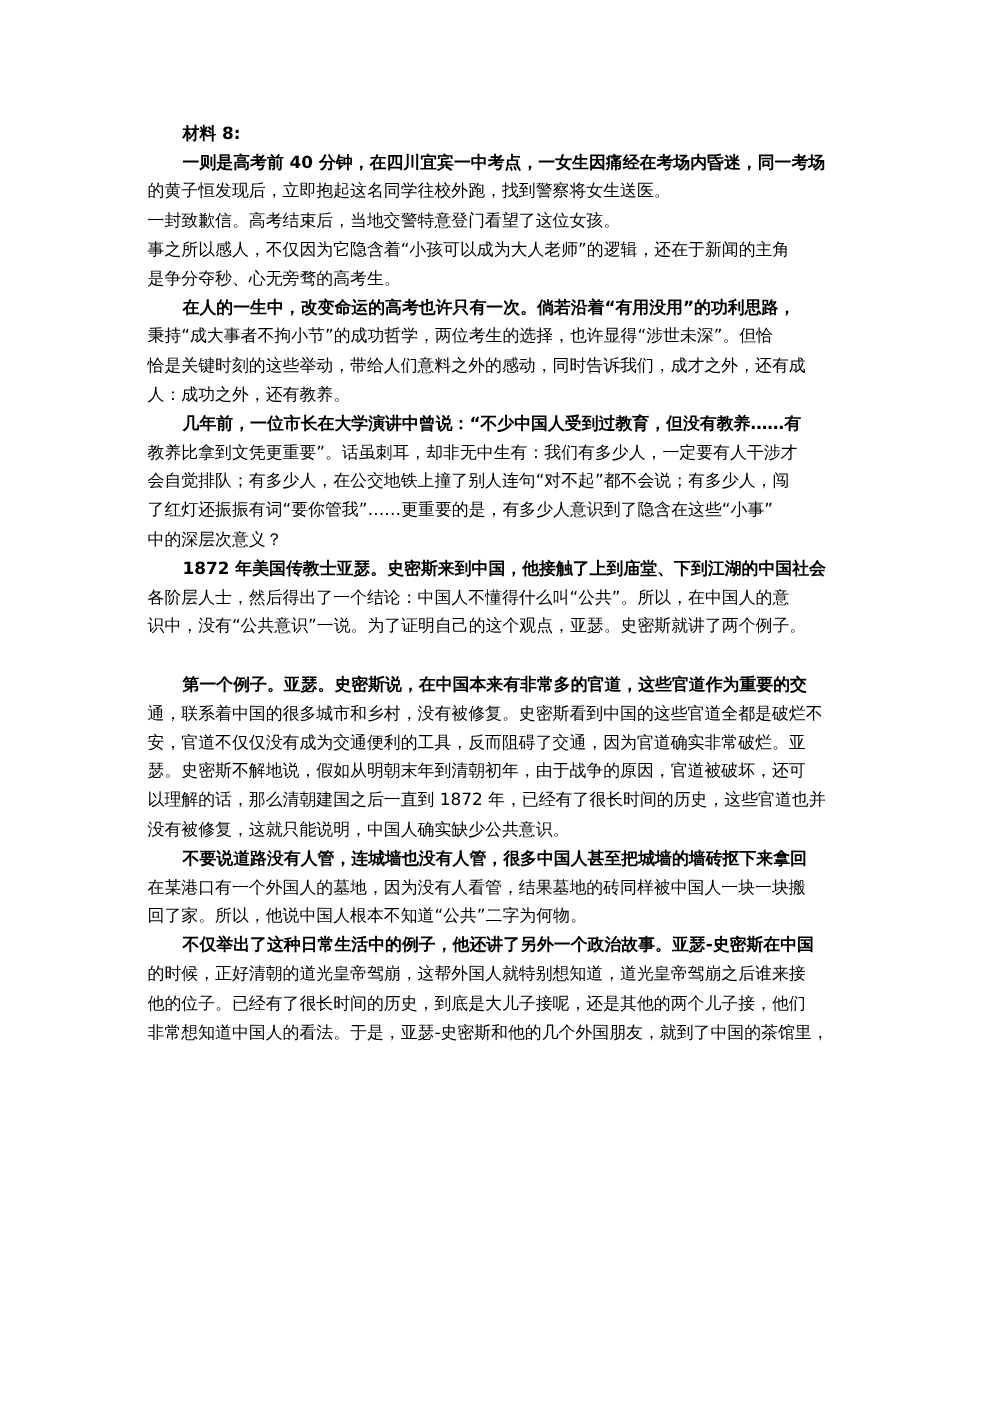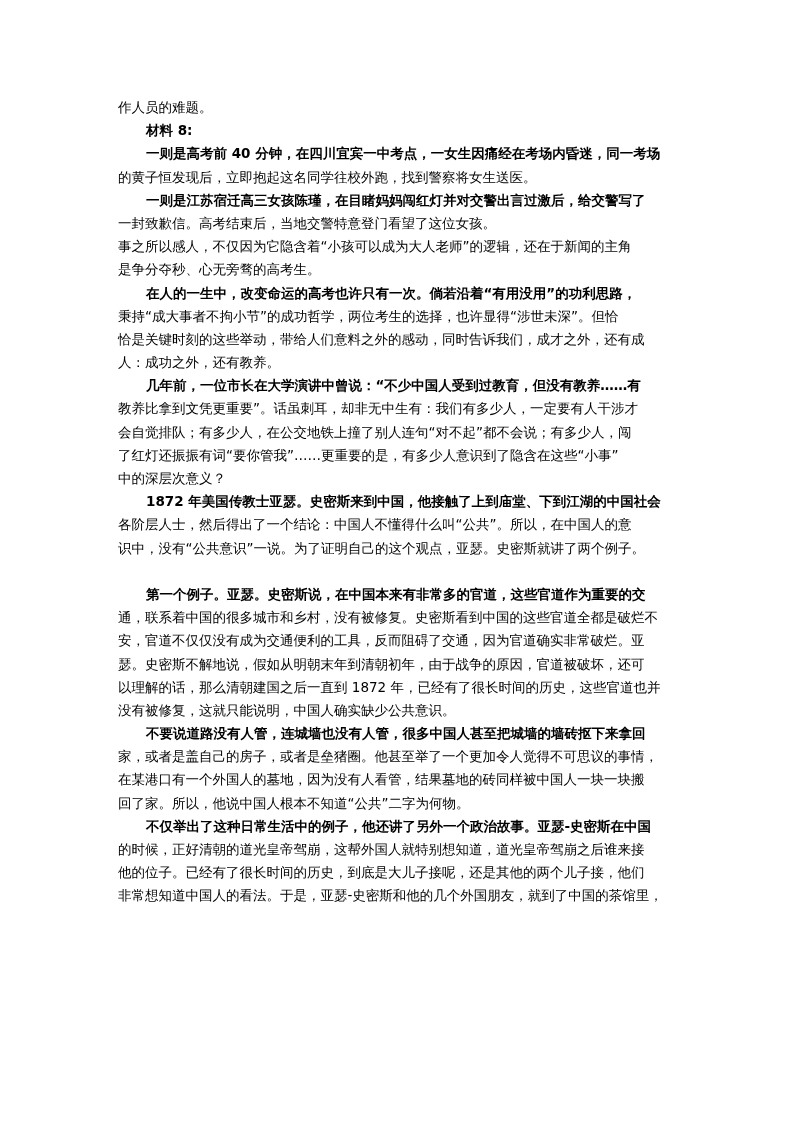--- a/index.html
+++ b/index.html
@@ -33,25 +33,23 @@
     font-weight: bold;
   }
   .blank {
     height: 23.2px;
   }
 </style>
 </head>
 <body>
 
 <div class="page" id="page">
-    <div class="line">作人员的难题。</div>
     <div class="line indent">材料 8:</div>
     <div class="line indent">一则是高考前 40 分钟，在四川宜宾一中考点，一女生因痛经在考场内昏迷，同一考场</div>
     <div class="line">的黄子恒发现后，立即抱起这名同学往校外跑，找到警察将女生送医。</div>
-    <div class="line indent">一则是江苏宿迁高三女孩陈瑾，在目睹妈妈闯红灯并对交警出言过激后，给交警写了</div>
     <div class="line">一封致歉信。高考结束后，当地交警特意登门看望了这位女孩。</div>
     <div class="line">事之所以感人，不仅因为它隐含着“小孩可以成为大人老师”的逻辑，还在于新闻的主角</div>
     <div class="line">是争分夺秒、心无旁骛的高考生。</div>
     <div class="line indent">在人的一生中，改变命运的高考也许只有一次。倘若沿着“有用没用”的功利思路，</div>
     <div class="line">秉持“成大事者不拘小节”的成功哲学，两位考生的选择，也许显得“涉世未深”。但恰</div>
     <div class="line">恰是关键时刻的这些举动，带给人们意料之外的感动，同时告诉我们，成才之外，还有成</div>
     <div class="line">人：成功之外，还有教养。</div>
     <div class="line indent">几年前，一位市长在大学演讲中曾说：“不少中国人受到过教育，但没有教养……有</div>
     <div class="line">教养比拿到文凭更重要”。话虽刺耳，却非无中生有：我们有多少人，一定要有人干涉才</div>
     <div class="line">会自觉排队；有多少人，在公交地铁上撞了别人连句“对不起”都不会说；有多少人，闯</div>
@@ -61,20 +59,19 @@
     <div class="line">各阶层人士，然后得出了一个结论：中国人不懂得什么叫“公共”。所以，在中国人的意</div>
     <div class="line">识中，没有“公共意识”一说。为了证明自己的这个观点，亚瑟。史密斯就讲了两个例子。</div>
     <div class="line blank"></div>
     <div class="line indent">第一个例子。亚瑟。史密斯说，在中国本来有非常多的官道，这些官道作为重要的交</div>
     <div class="line">通，联系着中国的很多城市和乡村，没有被修复。史密斯看到中国的这些官道全都是破烂不</div>
     <div class="line">安，官道不仅仅没有成为交通便利的工具，反而阻碍了交通，因为官道确实非常破烂。亚</div>
     <div class="line">瑟。史密斯不解地说，假如从明朝末年到清朝初年，由于战争的原因，官道被破坏，还可</div>
     <div class="line">以理解的话，那么清朝建国之后一直到 1872 年，已经有了很长时间的历史，这些官道也并</div>
     <div class="line">没有被修复，这就只能说明，中国人确实缺少公共意识。</div>
     <div class="line indent">不要说道路没有人管，连城墙也没有人管，很多中国人甚至把城墙的墙砖抠下来拿回</div>
-    <div class="line">家，或者是盖自己的房子，或者是垒猪圈。他甚至举了一个更加令人觉得不可思议的事情，</div>
     <div class="line">在某港口有一个外国人的墓地，因为没有人看管，结果墓地的砖同样被中国人一块一块搬</div>
     <div class="line">回了家。所以，他说中国人根本不知道“公共”二字为何物。</div>
     <div class="line indent">不仅举出了这种日常生活中的例子，他还讲了另外一个政治故事。亚瑟-史密斯在中国</div>
     <div class="line">的时候，正好清朝的道光皇帝驾崩，这帮外国人就特别想知道，道光皇帝驾崩之后谁来接</div>
     <div class="line">他的位子。已经有了很长时间的历史，到底是大儿子接呢，还是其他的两个儿子接，他们</div>
     <div class="line">非常想知道中国人的看法。于是，亚瑟-史密斯和他的几个外国朋友，就到了中国的茶馆里，</div>
   </div>
 
 </body></html>

